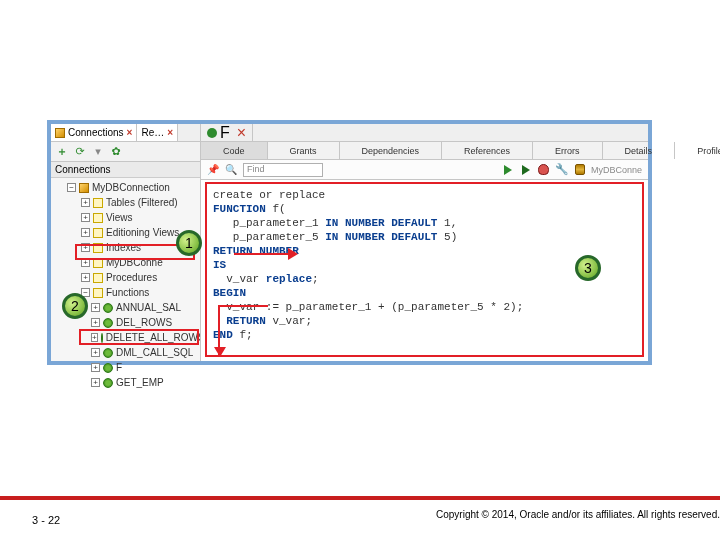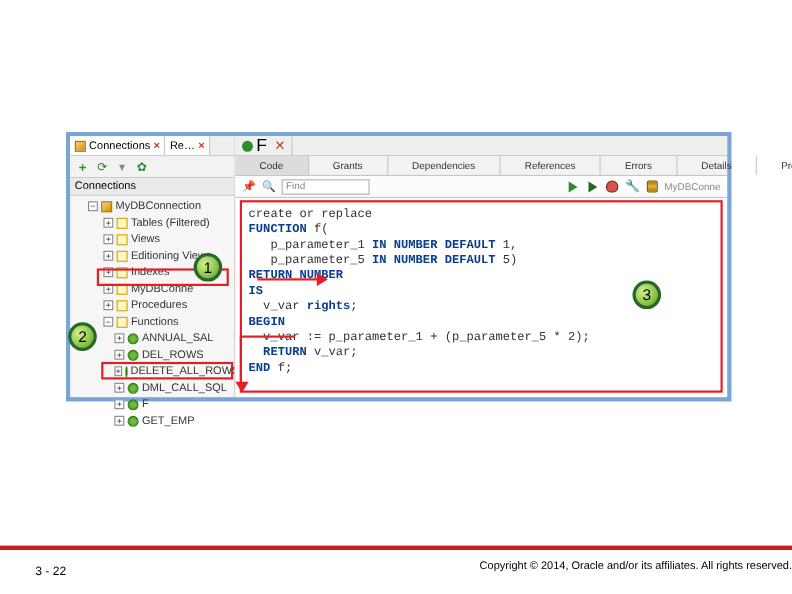--- a/index.html
+++ b/index.html
@@ -1,19 +1,19 @@
 <!DOCTYPE html>
 <html><head>
 <meta charset="utf-8">
 <style>
   * { box-sizing: border-box; margin: 0; padding: 0; }
   body { width: 720px; height: 540px; background: #fff; font-family: Arial, sans-serif; position: relative; overflow: hidden; }
   .slide { width: 720px; height: 540px; position: relative; }
   .title { text-align: center; padding: 22px 0 10px; font-size: 22px; font-weight: bold; color: #000; line-height: 1.35; }
-  .shot { position: absolute; left: 60px; top: 120px; width: 605px; height: 245px; border: 4px solid #7aa6d6; background: #fff; }
+  .shot { position: absolute; left: 47px; top: 120px; width: 605px; height: 245px; border: 4px solid #7aa6d6; background: #fff; }
   
   .left-pane { position: absolute; left: 0; top: 0; width: 150px; height: 100%; border-right: 1px solid #c6c6c6; background: #f6f6f6; font-size: 10px; }
   .tab-bar { height: 18px; background: #efefef; display: flex; align-items: center; border-bottom: 1px solid #c6c6c6; }
   .tab { display: flex; align-items: center; gap: 3px; padding: 0 4px; height: 100%; border-right: 1px solid #c6c6c6; background: #fff; }
   .tab .x { color: #c0392b; font-weight: bold; }
   .cube { width: 10px; height: 10px; background: linear-gradient(135deg,#ffd36b,#d28e00); border: 1px solid #a06c00; }
   .toolbar { height: 20px; background: #f2f2f2; border-bottom: 1px solid #c6c6c6; display: flex; align-items: center; gap: 4px; padding: 0 4px; }
   .tb-ico { width: 14px; height: 14px; display: inline-flex; align-items: center; justify-content: center; font-size: 11px; }
   .plus { color: #2e8b2e; font-weight: bold; }
   .refresh { color: #2e8b2e; }
@@ -203,21 +203,21 @@
             <span class="db"></span>
           </span>
         <span class="conn-label">MyDBConne</span>
       </div>
       <div class="code"><span>create or replace</span>
 <span class="kw">FUNCTION</span> f(
    p_parameter_1 <span class="kw">IN NUMBER DEFAULT</span> 1,
    p_parameter_5 <span class="kw">IN NUMBER DEFAULT</span> 5)
 <span class="kw">RETURN NUMBER</span>
 <span class="kw">IS</span>
-  v_var <span class="kw">rights</span>;
+  v_var <span class="kw">replace</span>;
 <span class="kw">BEGIN</span>
   v_var := p_parameter_1 + (p_parameter_5 * 2);
   <span class="kw">RETURN</span> v_var;
 <span class="kw">END</span> f;</div>
     </div>
   </div>
 
   <div class="annot" id="a1">1</div>
   <div class="annot" id="a2">2</div>
   <div class="annot" id="a3">3</div>

